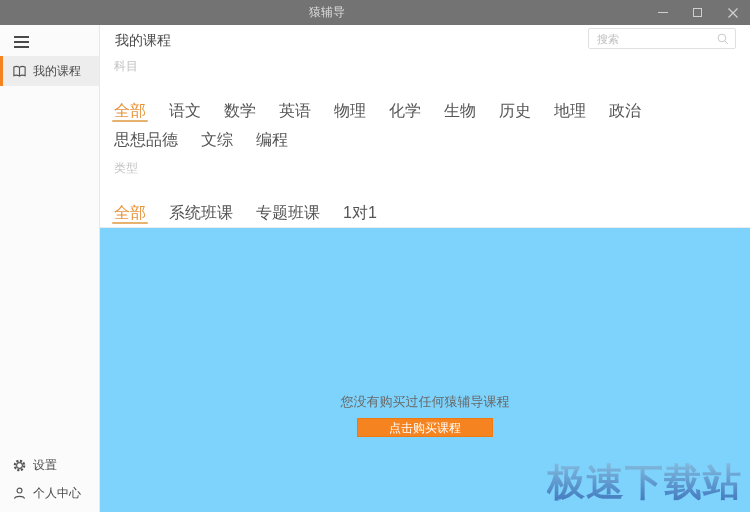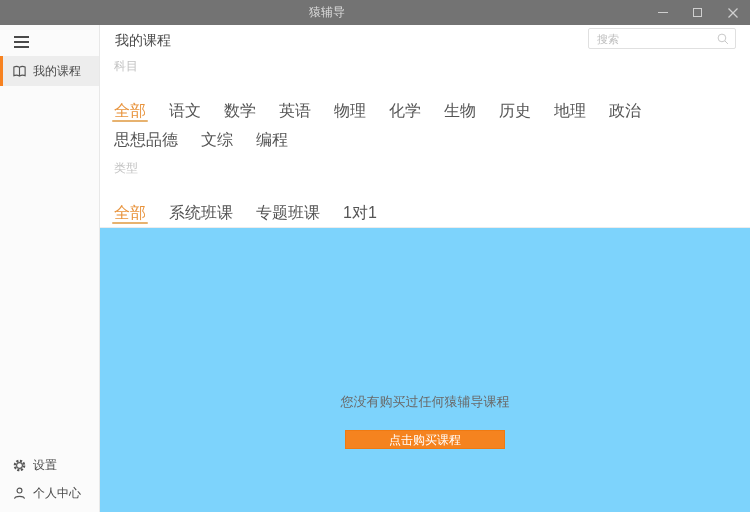--- a/index.html
+++ b/index.html
@@ -72,23 +72,23 @@
   .tab.active::after {
     content: ""; position: absolute; left: -2px; right: -2px; bottom: 3px;
     height: 2px; background: #e7b26f; border-radius: 1px;
   }
 
   
   .content { flex: 1; background: #7dd3fc; position: relative; min-height: 0; }
   .empty-state { position: absolute; top: 165px; left: 0; right: 0; text-align: center; }
   .empty-msg { font-size: 13px; color: #696969; margin-bottom: 7px; }
   .buy-btn {
-    display: inline-block; width: 160px; height: 19px; line-height: 19px;
+    display: inline-block; width: 136px; height: 19px; line-height: 19px;
     background: #f5831f; border: 1px solid #ef7a12; color: #fff; font-size: 12px;
-    cursor: pointer; margin-top: 12px;
+    cursor: pointer;
   }
   .watermark {
     position: absolute; right: 8px; bottom: 4px;
     font-size: 38px; font-weight: bold; letter-spacing: 1px;
     color: #4e86c5; white-space: nowrap;
   }
   @supports (-webkit-background-clip: text) {
     .watermark {
       background: linear-gradient(180deg, #8ec4e2 0%, #5b95cd 55%, #3a70b8 100%);
       -webkit-background-clip: text; background-clip: text;
@@ -205,17 +205,18 @@
               <span class="tab">1对1</span>
             </div>
         </div>
       </div>
 
       <div class="content">
         <div class="empty-state">
           <div class="empty-msg">您没有购买过任何猿辅导课程</div>
           <span class="buy-btn">点击购买课程</span>
         </div>
+        <div class="watermark">极速下载站</div>
       </div>
 
     </div>
   </div>
 </div>
 
 </body></html>

